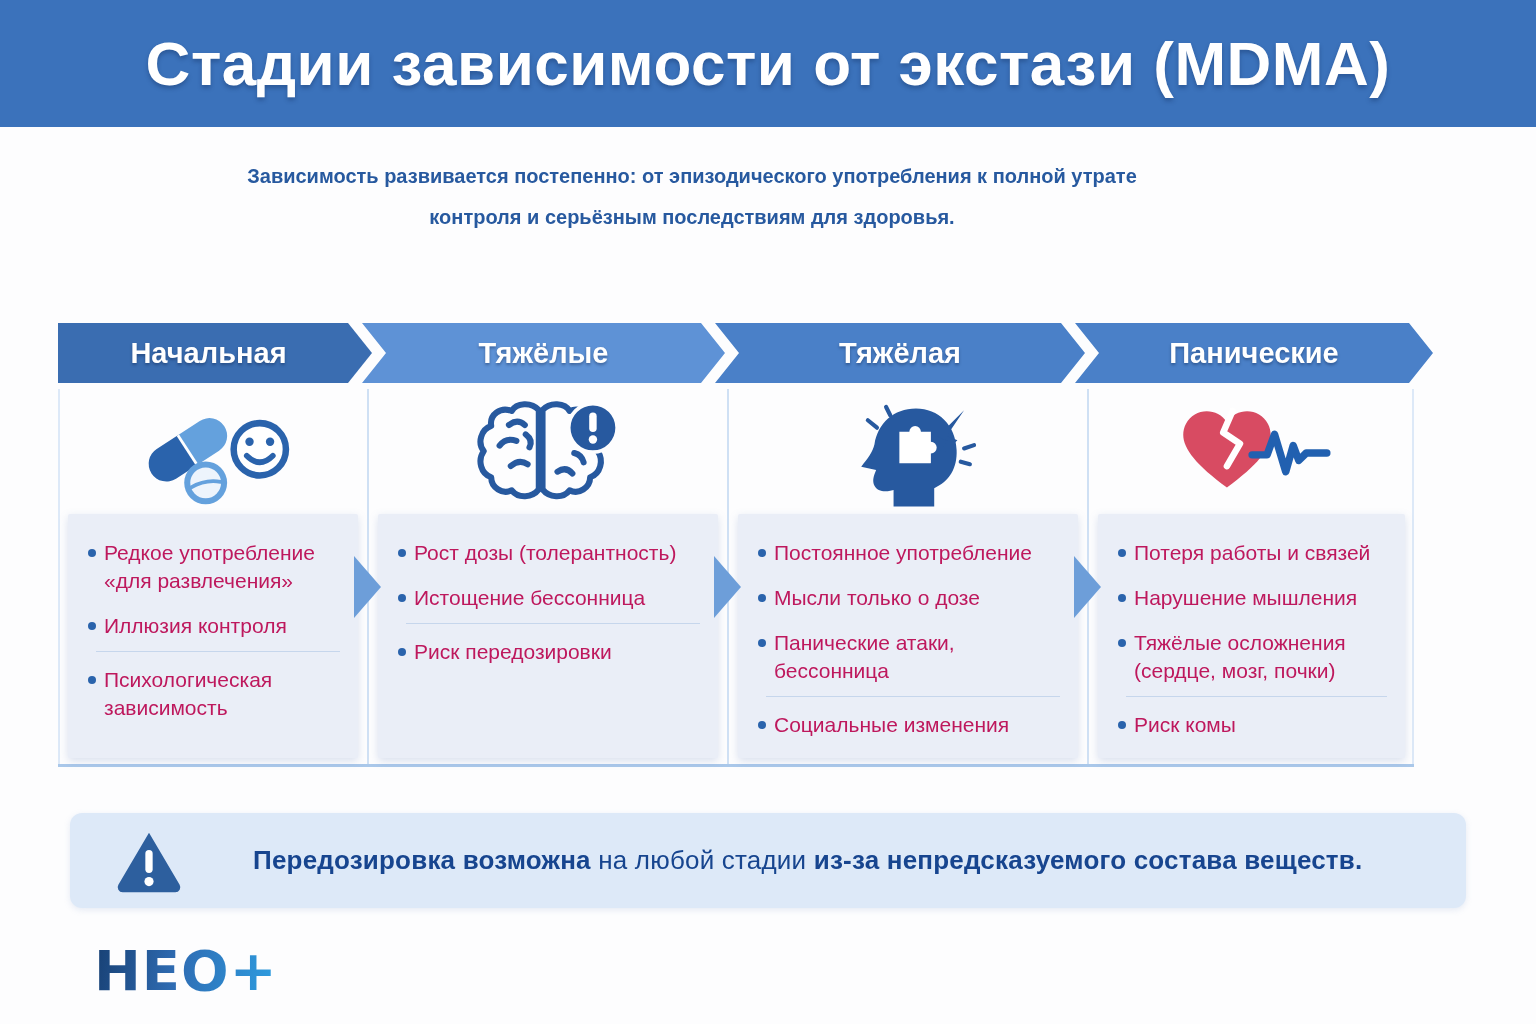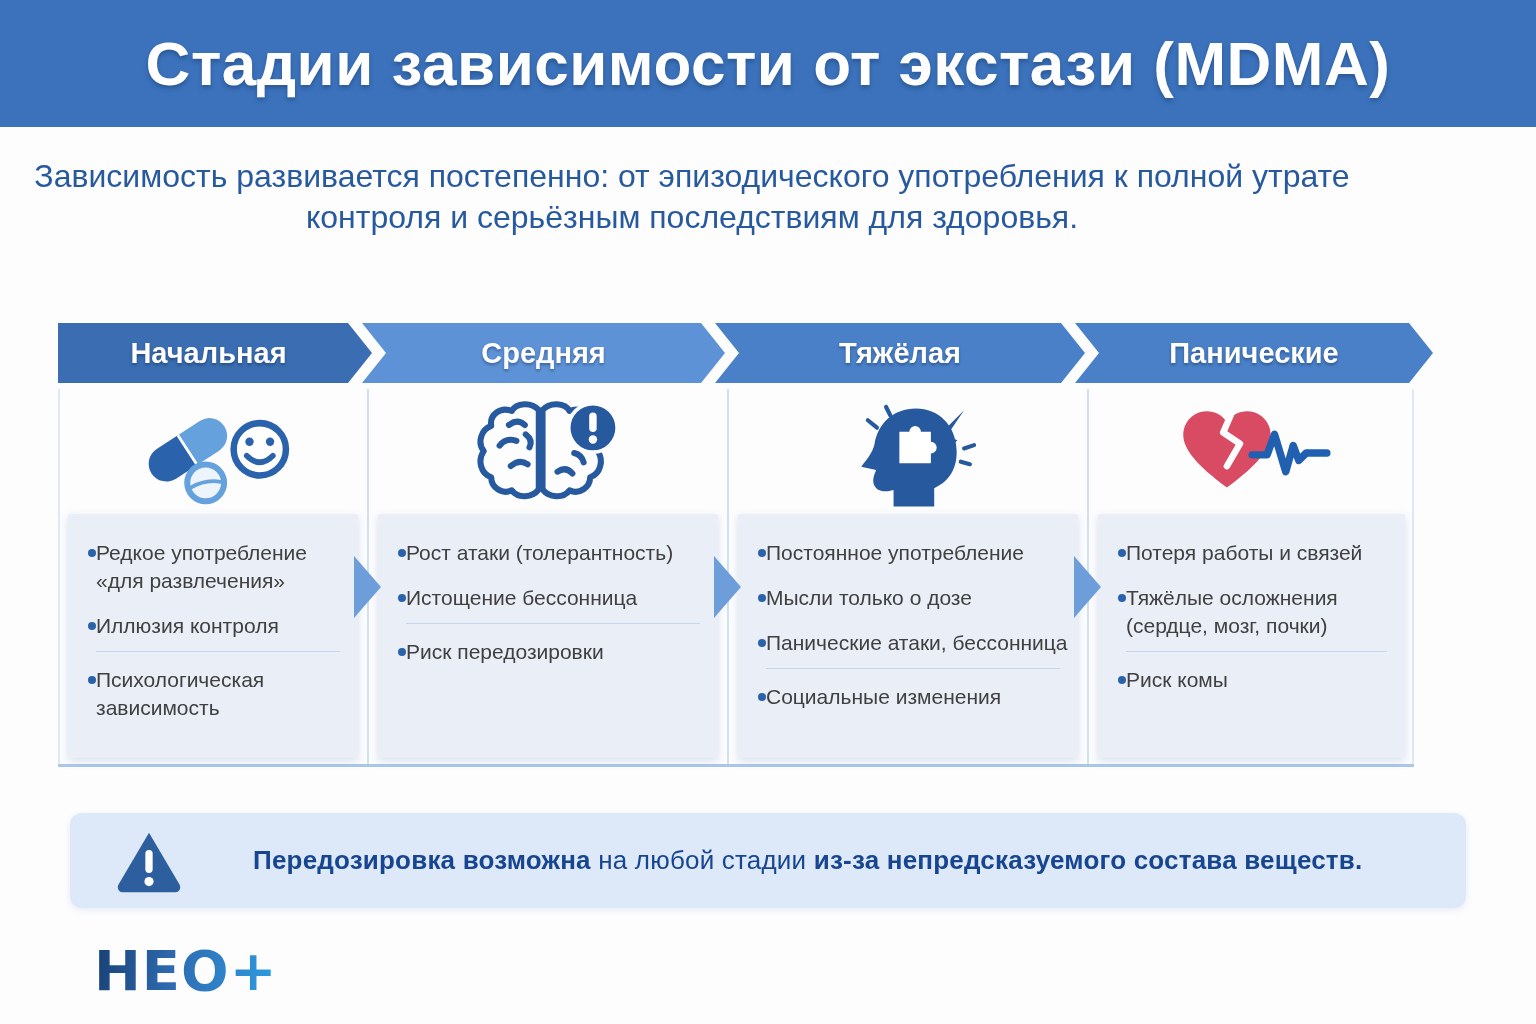--- a/index.html
+++ b/index.html
@@ -12,21 +12,21 @@
     position:absolute;left:0;top:0;width:1536px;height:127px;
     background:#3b72bb;display:flex;align-items:center;justify-content:center;
   }
   .title{
     margin:0;color:#ffffff;font-size:62px;font-weight:700;letter-spacing:.5px;
     text-shadow:0 3px 4px rgba(15,40,85,.35);
   }
   
   .intro{
     position:absolute;left:0;top:156px;width:1384px;margin:0;text-align:center;
-    color:#27599f;font-size:32px;line-height:41px;
+    color:#27599f;font-size:20px;line-height:41px;font-weight:bold;
   }
   
   .stages{position:absolute;left:0;top:0;width:1536px;height:1024px;}
   .banner{
     position:absolute;top:323px;height:60px;box-sizing:border-box;
     display:flex;align-items:center;justify-content:center;padding-right:24px;
     clip-path:polygon(0 0,calc(100% - 24px) 0,100% 50%,calc(100% - 24px) 100%,0 100%);
     padding-left:11px;
   }
   .banner.notched{
@@ -41,21 +41,21 @@
     position:absolute;top:394px;height:118px;
     display:flex;align-items:center;justify-content:center;
   }
   .icon-wrap svg{height:112px;width:auto;}
   .card{
     position:absolute;top:514px;height:244px;background:#eaeef7;
     box-shadow:0 3px 9px rgba(110,140,190,.25);border-radius:2px;
   }
   .items{list-style:none;margin:0;padding:25px 10px 0 20px;}
   .item{
-    display:flex;gap:0;color:#404040;font-size:21px;line-height:28px;
+    display:flex;gap:8px;color:#be185d;font-size:21px;line-height:28px;
     margin-bottom:17px;
   }
   .dot{flex:0 0 auto;width:8px;height:8px;border-radius:50%;background:#2a63ac;margin-top:10px;}
   .divider{height:1px;background:#c6d6ec;margin:-6px 8px 14px 8px;}
   .sep{position:absolute;top:389px;height:375px;width:2px;background:#cfe0f4;}
   .edge{position:absolute;top:389px;height:375px;width:2px;background:#dde9f8;}
   .bottomline{position:absolute;top:764px;left:58px;width:1356px;height:3px;background:#aac8ea;}
   .flow-arrow{
     position:absolute;top:556px;width:27px;height:62px;background:#6d9ed9;
     clip-path:polygon(0 0,100% 50%,0 100%);
@@ -126,21 +126,21 @@
             <span class="item-text">Иллюзия контроля</span>
           </li>
           <li class="divider"></li>
           <li class="item">
             <span class="dot"></span>
             <span class="item-text">Психологическая зависимость</span>
           </li>
         </ul>
       </div>
       <div class="banner notched" style="left: 362px; width: 363px; background: rgb(94, 146, 214);">
-        <span class="banner-label">Средняя</span>
+        <span class="banner-label">Тяжёлые</span>
       </div>
       <div class="icon-wrap" style="left: 368px; width: 360px;">
         <svg viewBox="0 0 175 120">
    <g stroke="#27599f" stroke-width="6.5" fill="none" stroke-linecap="round" stroke-linejoin="round">
      <path d="M78,14 C70,5 54,6 49,15 C37,10 25,19 27,31 C16,35 12,49 19,58 C12,68 16,82 27,86 C27,97 39,105 49,100 C56,109 71,108 78,99 Z"></path>
      <path d="M82,14 C90,5 106,6 111,15 C123,10 135,19 133,31 C144,35 148,49 141,58 C148,68 144,82 133,86 C133,97 121,105 111,100 C104,109 89,108 82,99 Z"></path>
      <path d="M46,30 q9,-7 17,0"></path>
      <path d="M36,52 q7,-9 18,-5"></path>
      <path d="M48,74 q9,-8 18,-2"></path>
      <path d="M64,40 q8,6 4,14"></path>
@@ -149,21 +149,21 @@
    </g>
    <circle cx="136" cy="33" r="26" fill="#27599f" stroke="#fdfdfe" stroke-width="4"></circle>
    <rect x="132" y="16.5" width="8" height="21" rx="4" fill="#fff"></rect>
    <circle cx="136" cy="45.5" r="4.5" fill="#fff"></circle>
  </svg>
       </div>
       <div class="card" style="left: 378px; width: 340px;">
         <ul class="items">
           <li class="item">
             <span class="dot"></span>
-            <span class="item-text">Рост атаки (толерантность)</span>
+            <span class="item-text">Рост дозы (толерантность)</span>
           </li>
           <li class="item">
             <span class="dot"></span>
             <span class="item-text">Истощение бессонница</span>
           </li>
           <li class="divider"></li>
           <li class="item">
             <span class="dot"></span>
             <span class="item-text">Риск передозировки</span>
           </li>
@@ -217,20 +217,24 @@
  </svg>
       </div>
       <div class="card" style="left: 1098px; width: 307px;">
         <ul class="items">
           <li class="item">
             <span class="dot"></span>
             <span class="item-text">Потеря работы и связей</span>
           </li>
           <li class="item">
             <span class="dot"></span>
+            <span class="item-text">Нарушение мышления</span>
+          </li>
+          <li class="item">
+            <span class="dot"></span>
             <span class="item-text">Тяжёлые осложнения (сердце, мозг, почки)</span>
           </li>
           <li class="divider"></li>
           <li class="item">
             <span class="dot"></span>
             <span class="item-text">Риск комы</span>
           </li>
         </ul>
       </div>
       <div class="sep" style="left: 367px;"></div>

